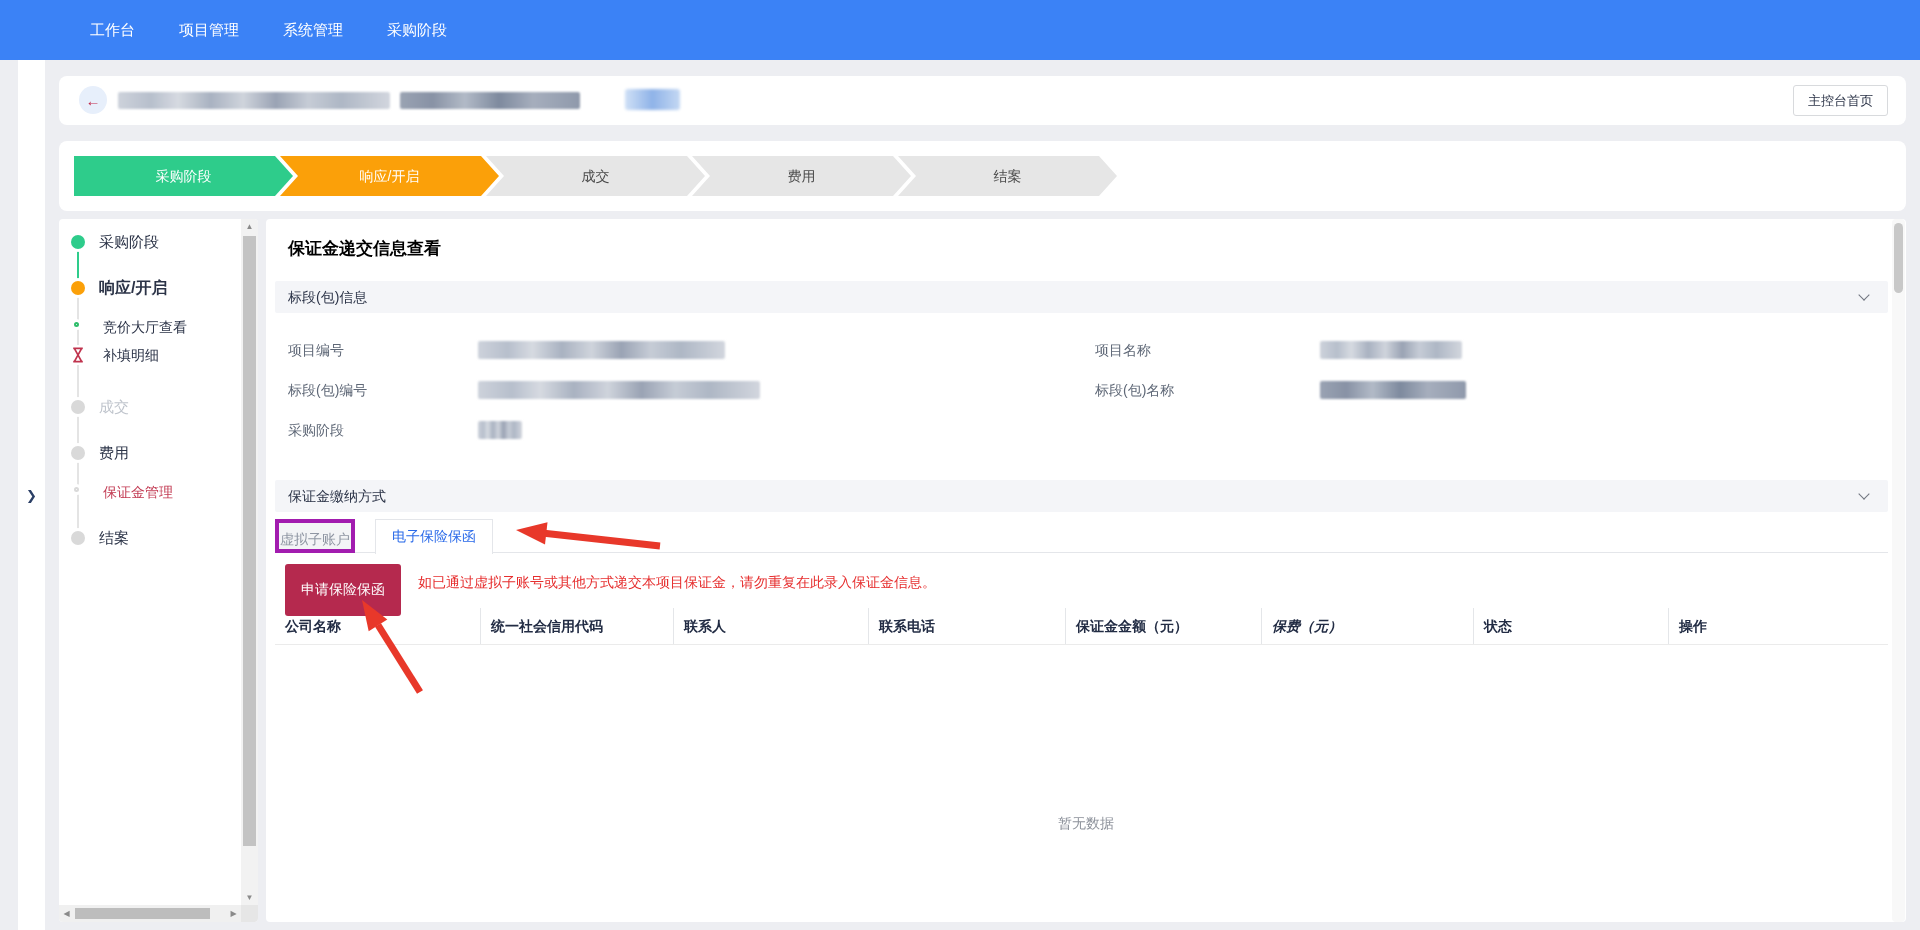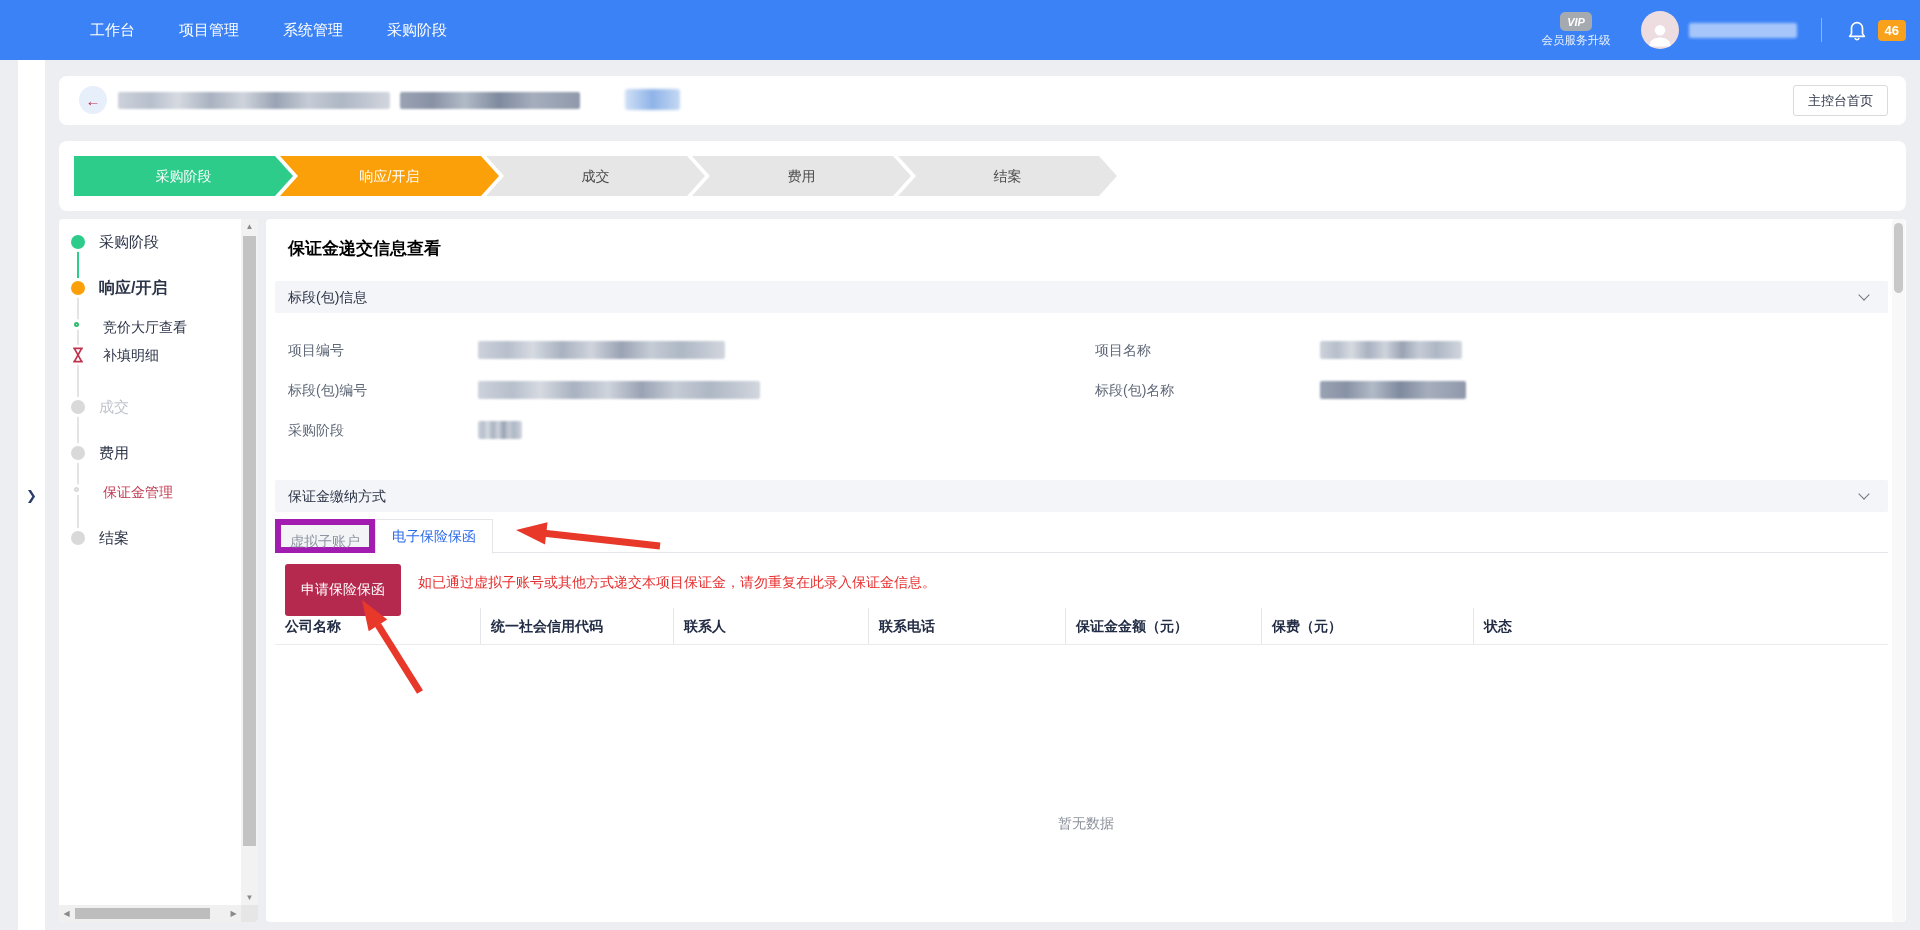--- a/index.html
+++ b/index.html
@@ -65,21 +65,21 @@
   .content-card { position:absolute; left:266px; top:219px; width:1640px; height:703px; background:#fff; border-radius:4px; }
   .page-title { position:absolute; left:22px; top:18px; font-size:17px; font-weight:bold; color:#000000; }
   .section-bar { position:absolute; left:9px; width:1613px; height:32px; background:#f4f5f8; border-radius:2px; font-size:14px; color:#2b3347; line-height:32px; padding-left:13px; }
   .section-bar .sec-chev { position:absolute; right:20px; top:10px; width:8px; height:8px; border-right:1.5px solid #70757f; border-bottom:1.5px solid #70757f; transform:rotate(45deg); cursor:pointer; }
   .fld-label { position:absolute; font-size:14px; color:#5f6877; line-height:20px; }
   .fld-value { position:absolute; height:18px; }
 
   
   .tabs-row { position:absolute; left:9px; top:299px; width:1613px; height:35px; border-bottom:1px solid #e4e6ea; }
   .tab { position:absolute; top:1px; height:34px; line-height:32px; text-align:center; font-size:14px; cursor:pointer; }
-  .tab.inactive { left:0; width:100px; background:#f3f4f6; border:6px solid #a21caf; color:#8f96a3; }
+  .tab.inactive { left:0; width:80px; background:#f3f4f6; border:4px solid #a21caf; color:#8f96a3; }
   .tab.active { left:100px; width:118px; height:35px; background:#fff; border:1px solid #e4e6ea; border-bottom:none; color:#2a6ae9; z-index:2; line-height:33px; }
 
   
   .apply-btn { position:absolute; left:19px; top:345px; height:52px; padding:0 16px; background:#b5294e; border:none; border-radius:3px; color:#fff; font-size:14px; cursor:pointer; font-family:inherit; }
   .warn-text { position:absolute; left:152px; top:345px; line-height:36px; font-size:14px; color:#e62e2e; }
 
   
   .thead { position:absolute; left:9px; top:389px; width:1613px; height:37px; display:flex; border-bottom:1px solid #ebebeb; }
   .th { font-size:14px; font-weight:bold; color:#222c44; line-height:37px; padding-left:10px; }
   .th + .th { border-left:1px solid #e4e6e9; }
@@ -94,39 +94,20 @@
 </style>
 </head>
 <body>
 
 <div class="topbar">
   <div class="nav-items">
     <div class="nav-item">工作台</div>
     <div class="nav-item">项目管理</div>
     <div class="nav-item">系统管理</div>
     <div class="nav-item">采购阶段</div>
-  </div>
-  <div class="top-right">
-    <div class="vip-wrap">
-      <div class="vip-badge">VIP</div>
-      <div class="vip-text">会员服务升级</div>
-    </div>
-    <div class="avatar">
-      <svg width="30" height="30" viewBox="0 0 24 24" fill="#ffffff">
-          <circle cx="12" cy="9" r="4.2"></circle>
-          <path d="M3.5 22c0-4.8 3.8-7.2 8.5-7.2s8.5 2.4 8.5 7.2z"></path>
-        </svg>
-    </div>
-    <div class="user-redact"></div>
-    <div class="top-divider"></div>
-    <svg width="22" height="24" viewBox="0 0 24 24" fill="none" stroke="#ffffff" stroke-width="1.8" stroke-linecap="round" stroke-linejoin="round" style="cursor:pointer;">
-        <path d="M18 16v-6a6 6 0 1 0-12 0v6l-2 3h16z"></path>
-        <path d="M10 21.5a2.3 2.3 0 0 0 4 0"></path>
-      </svg>
-    <div class="badge-count">46</div>
   </div>
 </div>
 
 <div class="left-strip">
   <div class="chev">❯</div>
 </div>
 
 <div class="crumb-card">
   <div class="back-circle">←</div>
   <div class="redact crumb-r1"></div>
@@ -221,22 +202,23 @@
 
   <button class="apply-btn">申请保险保函</button>
   <div class="warn-text">如已通过虚拟子账号或其他方式递交本项目保证金，请勿重复在此录入保证金信息。</div>
 
   <div class="thead">
     <div class="th" style="width:205px;">公司名称</div>
     <div class="th" style="width:193px;">统一社会信用代码</div>
     <div class="th" style="width:195px;">联系人</div>
     <div class="th" style="width:197px;">联系电话</div>
     <div class="th" style="width:196px;">保证金金额（元）</div>
-    <div class="th" style="width:212px;">保费（元）</div>
+    <div class="th" style="width:212px;font-style:italic;">保费（元）</div>
     <div class="th" style="width:195px;">状态</div>
+    <div class="th" style="flex:1;">操作</div>
   </div>
 
   <div class="empty-text">暂无数据</div>
 
   <div class="c-scroll">
     <div class="thumb"></div>
   </div>
 </div>
 
 <svg class="anno" style="left:512px; top:518px;" width="160" height="42" viewBox="0 0 160 42">

